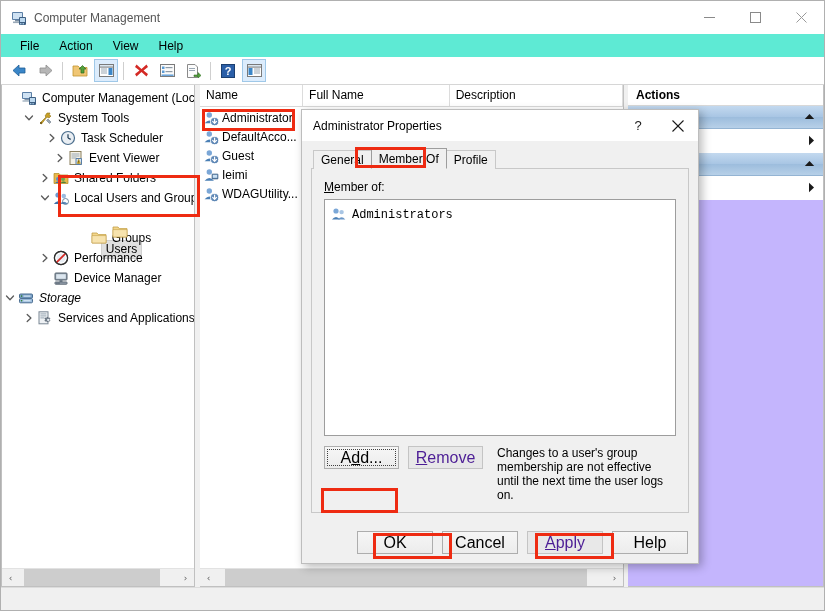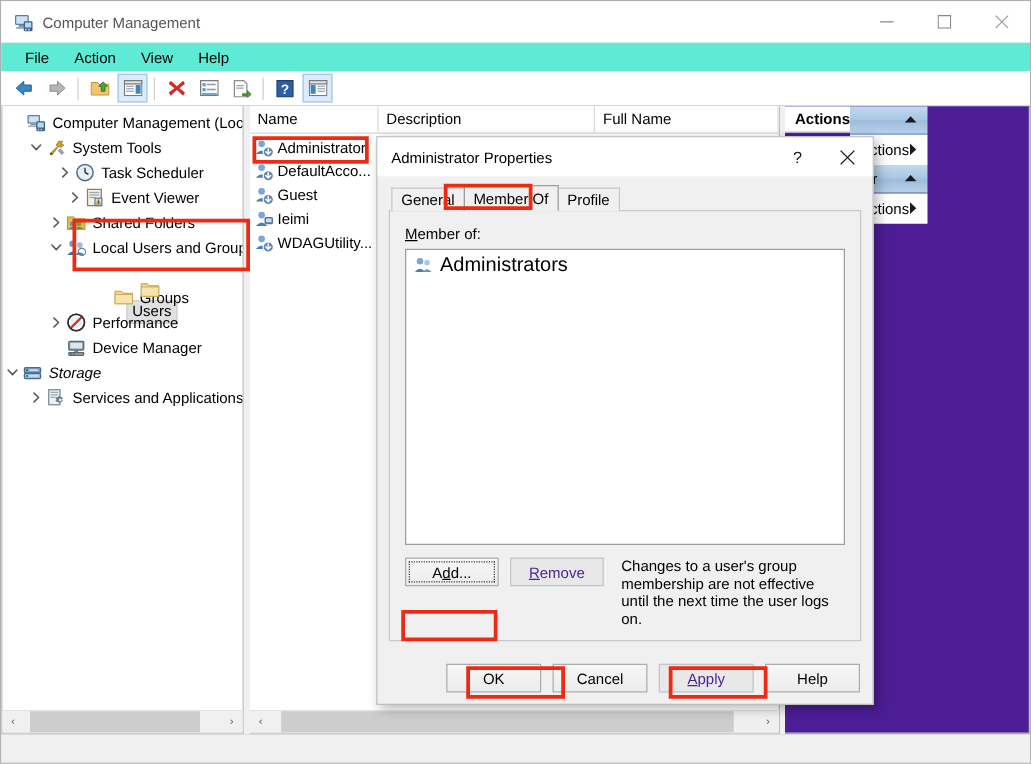--- a/index.html
+++ b/index.html
@@ -202,27 +202,28 @@
     width: 16px; height: 16px;
     margin-right: 3px;
     flex: 0 0 auto;
     position: relative;
   }
 
   
   .actions-pane {
     width: 196px;
     flex: 0 0 auto;
-    background: #4c1d95;
+    background: #c4b5fd;
     border: 1px solid #c0c0c0;
     border-top: none;
     border-left: none;
     box-sizing: border-box;
     margin-left: 4px;
     display: flex;
+    flex-direction: column;
     overflow: hidden;
   }
   .actions-title {
     height: 21px;
     font-weight: bold;
     font-size: 12px;
     padding: 3px 0 0 8px;
     box-sizing: border-box;
     background: #ffffff;
     border-bottom: 1px solid #d8d8d8;
@@ -372,39 +373,40 @@
   .memberlist {
     flex: 1 1 auto;
     background: #ffffff;
     border: 1px solid #9d9d9d;
     padding: 4px 3px;
     min-height: 0;
     overflow: hidden;
   }
   .member-row {
     display: flex;
-    align-items: flex-start;
+    align-items: flex-end;
     height: 18px;
-    font-size: 16px;
+    font-size: 12px;
     padding-left: 3px;
+    font-family: Liberation Mono, monospace;
   }
   .member-ico { width: 16px; height: 16px; margin-right: 5px; flex: 0 0 auto; position: relative; }
 
   .btn-note-row {
     display: flex;
     align-items: flex-start;
     margin-top: 10px;
     flex: 0 0 auto;
   }
   .btn {
     height: 23px;
     min-width: 75px;
     background: linear-gradient(to bottom,#f6f6f6,#ececec);
     border: 1px solid #adadad;
-    font-size: 12px;
+    font-size: 16px;
     display: flex;
     align-items: center;
     justify-content: center;
     box-sizing: border-box;
     color: #000;
   }
   .btn.disabled { color: #4c1d95; border-color: #c4c4c4; background: #e8e8e8; }
   .btn u { text-decoration: underline; }
   .btn .focusring {
     position: absolute;
@@ -727,22 +729,22 @@
         <div class="hs-track">
           <div class="hs-thumb" id="tree-thumb" style="left: 3%; width: 86%;"></div>
         </div>
         <div class="hs-arrow">›</div>
       </div>
     </div>
 
     <div class="list-pane">
       <div class="col-header" id="col-header">
           <div class="col" style="width: 104px;">Name</div>
+          <div class="col" style="width: 148px;">Full Name</div>
           <div class="col" style="width: 175px;">Description</div>
-          <div class="col" style="width: 148px;">Full Name</div>
         </div>
       <div class="list-body" id="list-body">
           <div class="list-row">
             <div class="user-ico"><svg width="16" height="16" viewBox="0 0 16 16">
                 <circle cx="6.3" cy="5" r="2.7" fill="#7ba7d7"></circle>
                 <path d="M1.6 13.2 Q6.3 7.6 11 13.2 Z" fill="#4a7fb5"></path>
                 <circle cx="11.6" cy="11.6" r="4.1" fill="#5e87b5" stroke="#ffffff" stroke-width="0.9"></circle>
                 <path d="M11.6 9.2 L11.6 13.1 M9.7 11.4 L11.6 13.4 L13.5 11.4" stroke="#ffffff" stroke-width="1.2" fill="none" stroke-linecap="round" stroke-linejoin="round"></path>
               </svg></div>
             <span>Administrator</span>

